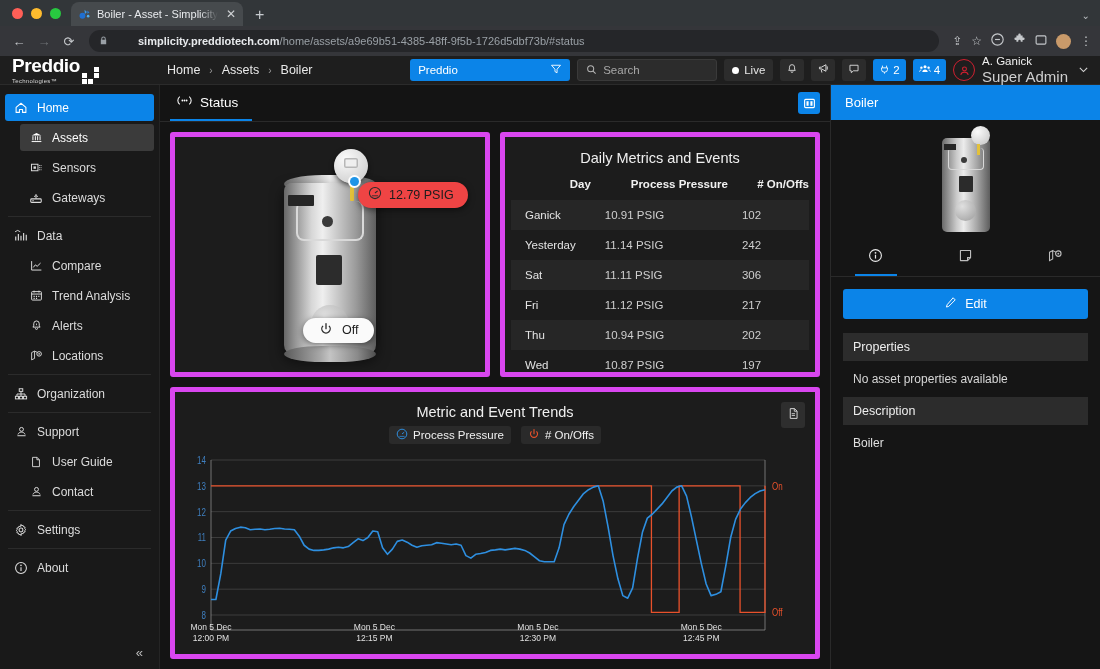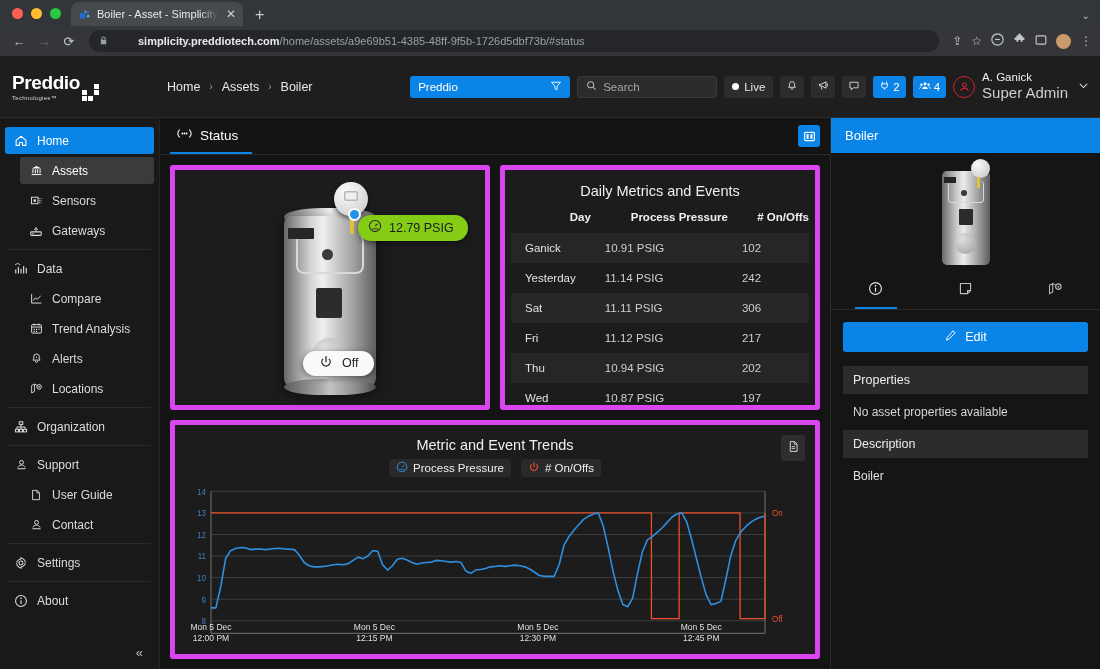--- a/index.html
+++ b/index.html
@@ -48,21 +48,21 @@
     font-size: 11px; color: #9aa0a6; gap: 6px; min-width: 0;
   }
   .omnibox .host { color: #e8eaed; font-weight: bold; margin-left: 24px; }
   .url-text { white-space: nowrap; overflow: hidden; }
   .chrome-icons { display: flex; align-items: center; gap: 9px; padding-left: 4px; color: #c5c8cb; font-size: 12px; }
   .avatar-chrome { width: 15px; height: 15px; border-radius: 50%; background: #c99a6a; display:block; }
 
   
   .app { flex: 1; display: flex; flex-direction: column; background: #141414; min-height: 0; }
   .appheader {
-    height: 62px; background: #1e1e1e; display: flex; align-items: center;
+    height: 29px; background: #1e1e1e; display: flex; align-items: center;
     border-bottom: 1px solid #2b2b2b; flex: none;
   }
   .logo { width: 155px; display: flex; align-items: flex-end; padding-left: 12px; }
   .logo-txt { color: #fff; font-size: 19px; font-weight: bold; letter-spacing: -0.4px; line-height: 1; }
   .logo-sub { color: #d6d6d6; font-size: 6px; letter-spacing: .3px; display:block; margin-top:2px; }
   .logo-dots { display: inline-grid; grid-template-columns: repeat(3, 5px); grid-auto-rows: 5px; gap: 1px; margin-left: 2px; vertical-align: bottom; }
   .logo-dots i { background: #fff; display: block; }
   .logo-dots i.off { background: transparent; }
 
   .breadcrumb { display: flex; align-items: center; gap: 9px; font-size: 12.5px; color: #e4e4e4; margin-left: 12px; }
@@ -143,21 +143,21 @@
   .boiler-window { position: absolute; left: 32px; top: 100px; width: 26px; height: 30px; background: #2c2c2c; border-radius: 2px; }
   .boiler-disc { position: absolute; left: 27px; top: 150px; width: 38px; height: 38px; border-radius: 50%;
     background: radial-gradient(circle at 35% 30%, #e2e2e2, #9e9e9e); }
   .sensor-node { position: absolute; left: 50px; top: -6px; width: 34px; height: 34px; border-radius: 50%;
     background: radial-gradient(circle at 35% 30%, #fbfbfb, #c6c6c6); box-shadow: 0 2px 5px rgba(0,0,0,.6); }
   .sensor-node:after { content:''; position:absolute; left:10px; top:9px; width:14px; height:10px; background:#efefef;
     border-radius:2px; box-shadow: inset 0 0 0 1.5px #b7b7b7; }
   .sensor-wire { position: absolute; left: 66px; top: 24px; width: 4px; height: 22px; background: #e3c13a; border-radius:1px;}
   .sensor-pt { position: absolute; left: 66px; top: 22px; width: 9px; height: 9px; background: #1f95e8; border-radius: 50%;
     box-shadow: 0 0 0 2px #fff; }
-  .tooltip-psig { position: absolute; left: 74px; top: 27px; height: 26px; background: #84cc16; border-radius: 13px;
+  .tooltip-psig { position: absolute; left: 74px; top: 27px; height: 26px; background: #ef4444; border-radius: 13px;
     display: flex; align-items: center; gap: 7px; padding: 0 14px 0 10px; color: #1d1d1d; font-size: 12.5px;
     box-shadow: 0 2px 6px rgba(0,0,0,.5); white-space: nowrap; }
   .onoff-pill { position: absolute; left: 19px; bottom: 12px; height: 25px; background: #fafafa; border-radius: 13px;
     display: flex; align-items: center; gap: 9px; padding: 0 16px; color: #1d1d1d; font-size: 12.5px;
     box-shadow: 0 2px 6px rgba(0,0,0,.5); }
 
   
   .chart-card { flex: 1; position: relative; min-height: 0; padding: 8px 10px 4px; display: flex; flex-direction: column; }
   .chart-title { text-align: center; color: #efefef; font-size: 14.5px; padding: 4px 0 6px; }
   .chart-legend { display: flex; justify-content: center; gap: 10px; padding-bottom: 6px; }

